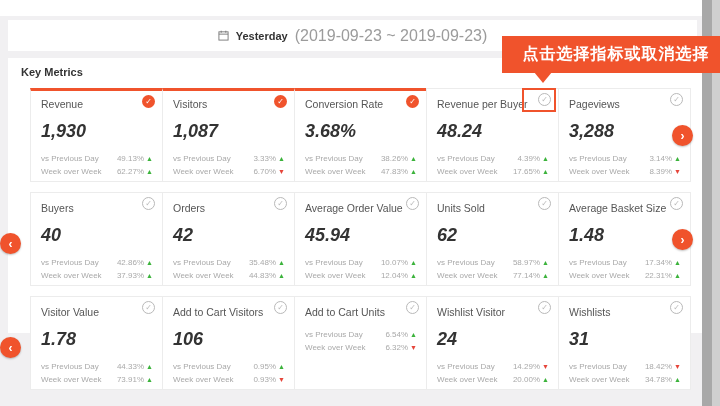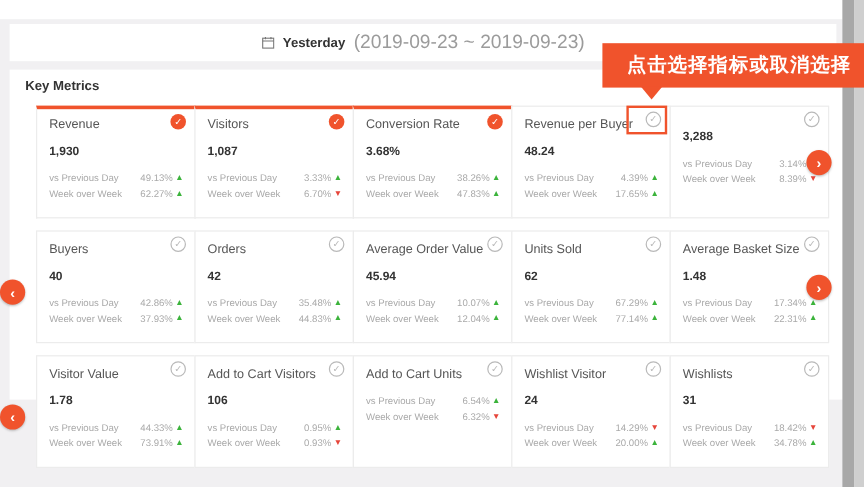--- a/index.html
+++ b/index.html
@@ -48,21 +48,21 @@
   .metric-card{border-top-width:3px;}
   .metric-card:not(.selected){border-top:1px solid var(--card-border);padding-top:9px;}
   .metric-label{font-size:10.5px;color:#555;line-height:12px;max-width:105px;}
   .select-toggle{
     position:absolute;top:4px;right:7px;width:13px;height:13px;border-radius:50%;
     display:flex;align-items:center;justify-content:center;font-size:8px;line-height:13px;
     cursor:pointer;box-sizing:border-box;
   }
   .select-toggle.checked{background:var(--accent);color:#fff;}
   .select-toggle.unchecked{border:1px solid #b9b9b9;color:#b9b9b9;background:#fff;}
-  .metric-value{margin-top:11px;font-size:10px;font-weight:bold;color:#333;}
+  .metric-value{margin-top:11px;font-size:18px;font-weight:bold;color:#333;font-style:italic;}
   .comparisons{margin-top:10px;}
   .cmp-row{display:flex;justify-content:space-between;align-items:center;font-size:8px;color:var(--gray-text);line-height:13px;}
   .cmp-val{display:flex;align-items:center;gap:2px;}
   .tri{font-size:7px;line-height:8px;}
   .tri.up{color:var(--green);}
   .tri.down{color:var(--red);}
   
   .nav-btn{
     position:absolute;width:21px;height:21px;border-radius:50%;background:var(--accent);
     color:#fff;display:flex;align-items:center;justify-content:center;
@@ -186,20 +186,21 @@
                 <div class="cmp-row">
                   <span>Week over Week</span>
                   <span class="cmp-val">
                     <span>17.65%</span>
                     <span class="tri up">▲</span>
                   </span>
                 </div>
               </div>
             </div>
             <div class="metric-card">
+              <div class="metric-label">Pageviews</div>
               <span class="select-toggle unchecked">✓</span>
               <div class="metric-value">3,288</div>
               <div class="comparisons">
                 <div class="cmp-row">
                   <span>vs Previous Day</span>
                   <span class="cmp-val">
                     <span>3.14%</span>
                     <span class="tri up">▲</span>
                   </span>
                 </div>
@@ -278,21 +279,21 @@
               </div>
             </div>
             <div class="metric-card">
               <div class="metric-label">Units Sold</div>
               <span class="select-toggle unchecked">✓</span>
               <div class="metric-value">62</div>
               <div class="comparisons">
                 <div class="cmp-row">
                   <span>vs Previous Day</span>
                   <span class="cmp-val">
-                    <span>67.29%</span>
+                    <span>58.97%</span>
                     <span class="tri up">▲</span>
                   </span>
                 </div>
                 <div class="cmp-row">
                   <span>Week over Week</span>
                   <span class="cmp-val">
                     <span>77.14%</span>
                     <span class="tri up">▲</span>
                   </span>
                 </div>

